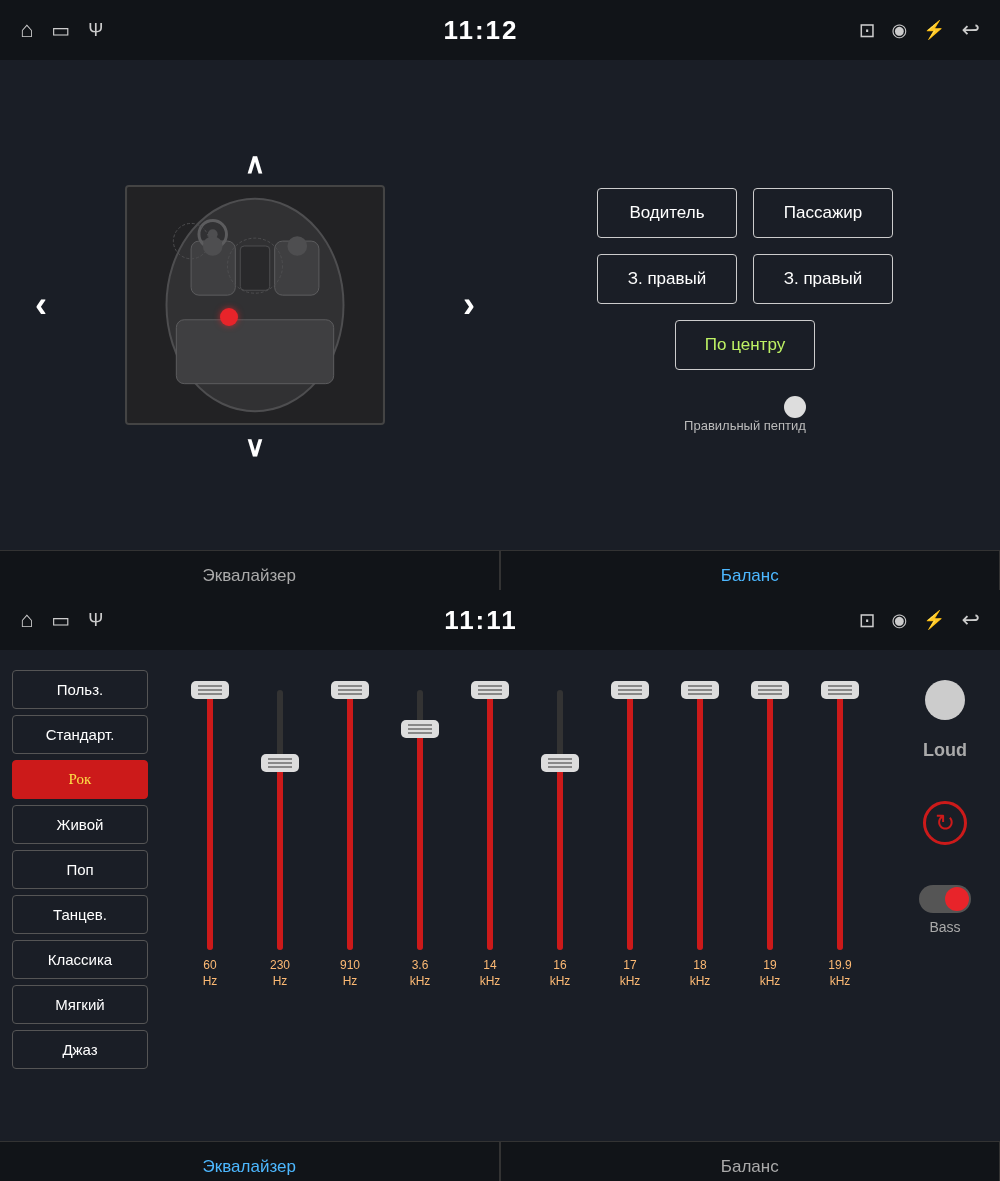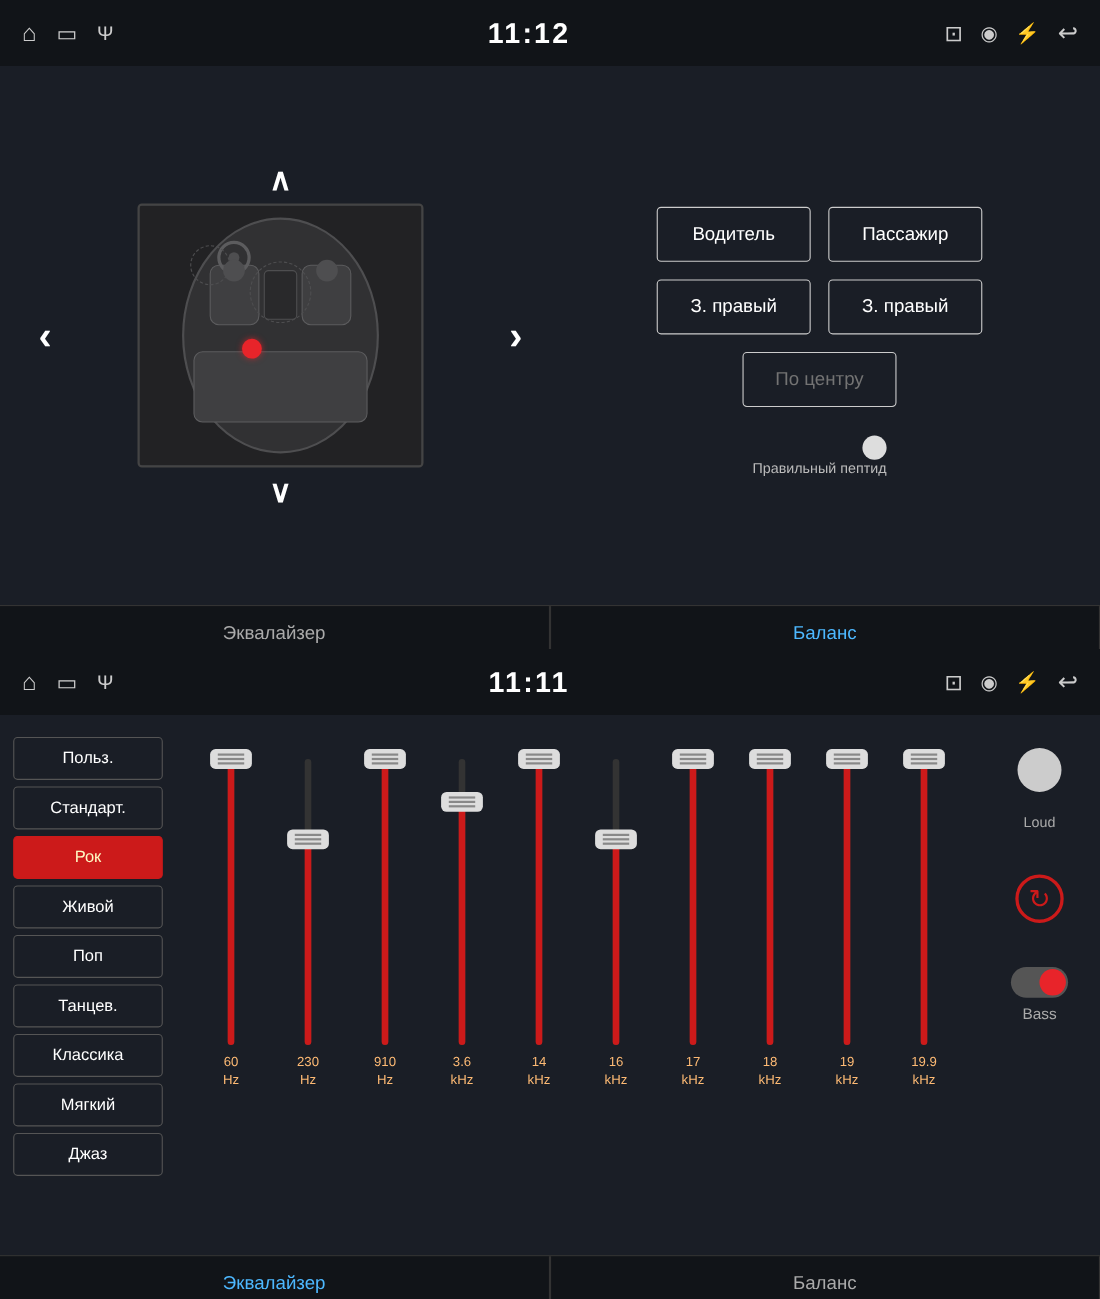--- a/index.html
+++ b/index.html
@@ -151,21 +151,21 @@
       padding: 14px 28px;
       border-radius: 4px;
       cursor: pointer;
       min-width: 140px;
       text-align: center;
     }
 
     .balance-btn-center {
       background: #1a1e26;
       border: 1.5px solid #ccc;
-      color: #737373;
+      color: #bef264;
       font-size: 17px;
       padding: 14px 28px;
       border-radius: 4px;
       cursor: pointer;
       min-width: 140px;
       text-align: center;
     }
 
     .balance-radio-area {
       display: flex;
@@ -241,21 +241,22 @@
       font-size: 15px;
       padding: 10px 8px;
       border-radius: 4px;
       cursor: pointer;
       text-align: center;
     }
 
     .preset-btn.active {
       background: #cc1a1a;
       border-color: #cc1a1a;
-      color: #fef9c3;
+      color: #fde047;
+      font-family: Liberation Serif, serif;
     }
 
     
     .eq-sliders-area {
       flex: 1;
       display: flex;
       flex-direction: column;
       padding: 10px 5px 0 5px;
     }
 
@@ -339,22 +340,23 @@
 
     .loud-circle {
       width: 40px;
       height: 40px;
       background: #ccc;
       border-radius: 50%;
       cursor: pointer;
     }
 
     .loud-label {
-      font-size: 13px;
+      font-size: 18px;
       color: #aaa;
+      font-weight: bold;
     }
 
     .reset-btn {
       width: 44px;
       height: 44px;
       border-radius: 50%;
       border: 3px solid #cc1a1a;
       background: transparent;
       cursor: pointer;
       display: flex;

